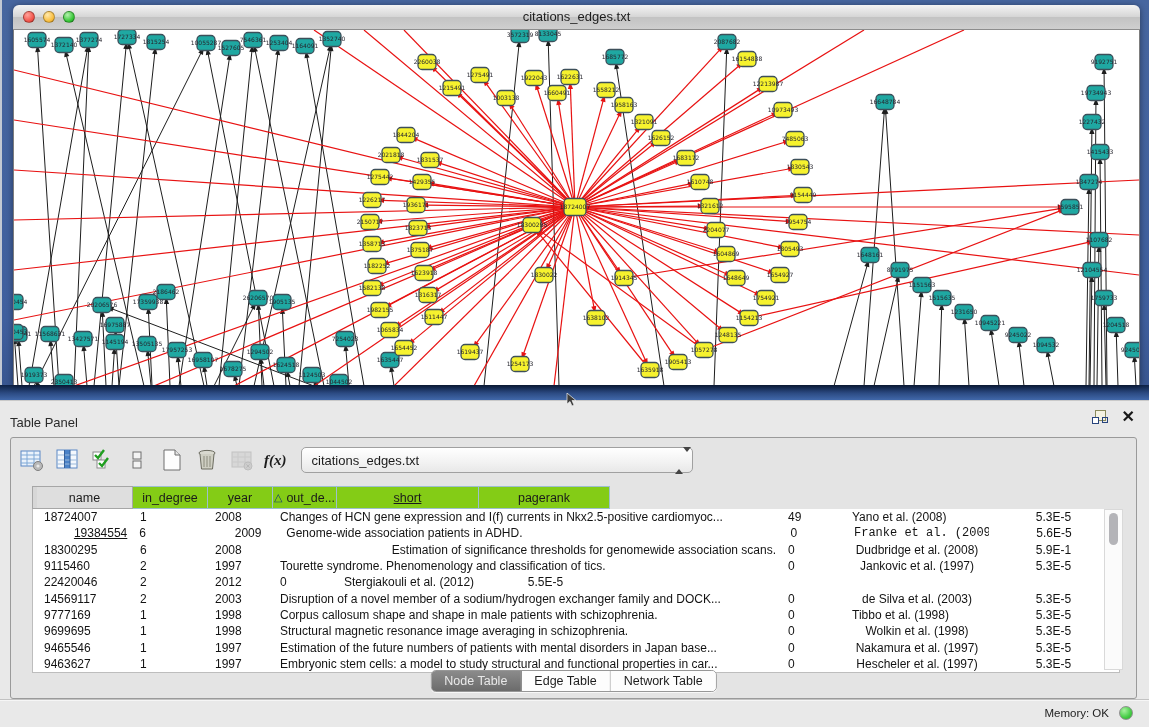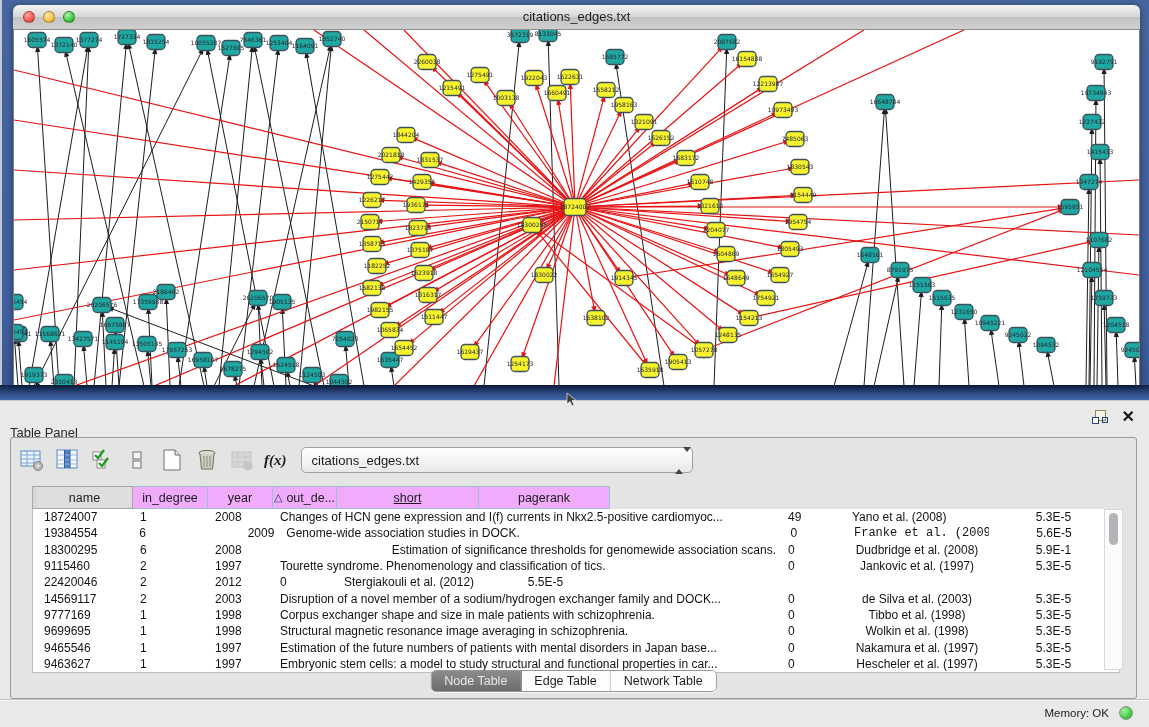--- a/index.html
+++ b/index.html
@@ -27,21 +27,21 @@
   .light.yellow{background:radial-gradient(circle at 35% 30%,#ffe9ad,#f9bd3d 65%,#d89a1f);}
   .light.green{background:radial-gradient(circle at 35% 30%,#b4f0ae,#35c635 65%,#1f9c26);}
   .graph-canvas{position:relative;width:1125px;height:355px;background:#ffffff;
                 border-left:1px solid #7d7d7d;border-right:1px solid #7d7d7d;overflow:hidden;}
   .graph-canvas svg{display:block;}
 
   
   .table-panel{position:absolute;left:0;top:400px;width:1149px;height:327px;background:#e9e9e9;
                border-top:1px solid #c9c9c9;}
   .panel-header{position:absolute;left:0;top:0;width:100%;height:36px;}
-  .panel-title{position:absolute;left:10px;top:24px;font-size:13px;color:#2a2a2a;}
+  .panel-title{position:absolute;left:10px;top:14px;font-size:13px;color:#2a2a2a;}
   .panel-ctrls{position:absolute;right:14px;top:8px;display:flex;gap:14px;align-items:center;}
   .float-icon{width:16px;height:16px;position:relative;display:inline-block;}
   .float-icon .b1{position:absolute;left:3px;top:1px;width:9px;height:9px;border:1px solid #8a8a5c;background:#f4f2e2;}
   .float-icon .b2{position:absolute;left:0;top:8px;width:5px;height:5px;border:1px solid #27447c;background:#fff;}
   .float-icon .b3{position:absolute;left:10px;top:8px;width:4px;height:4px;border:1px solid #27447c;}
   .close-x{font-size:16px;font-weight:bold;color:#181818;line-height:16px;cursor:default;}
 
   .sunken{position:absolute;left:10px;top:36px;width:1127px;height:262px;
           border:1px solid #9a9a9a;border-radius:3px;background:#e4e4e4;box-sizing:border-box;}
 
@@ -56,21 +56,21 @@
   .combo-text{font-size:13px;color:#1c1c1c;padding-left:10px;flex:1;}
   .combo-arrows{position:absolute;right:8px;top:4px;width:9px;height:16px;}
   .combo-arrows .up{width:0;height:0;border-left:4px solid transparent;border-right:4px solid transparent;
                     border-bottom:5px solid #444;margin-bottom:3px;}
   .combo-arrows .dn{width:0;height:0;border-left:4px solid transparent;border-right:4px solid transparent;
                     border-top:5px solid #444;}
 
   .tbl{position:absolute;left:3px;top:48px;width:1120px;padding-left:18px;}
   .tbl-head{display:flex;height:23px;}
   .corner-cell{width:5px;background:#d7d7d7;border:1px solid #a6a6a6;border-right:none;box-sizing:border-box;}
-  .hcell{box-sizing:border-box;background:#f0abfc;border:1px solid #9dbfce;border-left:none;
+  .hcell{box-sizing:border-box;background:#84cc16;border:1px solid #9dbfce;border-left:none;
          font-size:12.5px;color:#1b1b1b;display:flex;align-items:center;justify-content:center;}
   .hcell.gray{background:#dedede;border-color:#a6a6a6;}
   .sort-tri{color:#123a6e;font-size:11px;margin-right:4px;}
   .tbl-body{background:#ffffff;border:1px solid #bdbdbd;border-top:none;}
   .trow{display:flex;height:16.3px;align-items:center;}
   .tcell{box-sizing:border-box;font-size:12px;color:#131313;white-space:nowrap;overflow:hidden;
          padding:0 6px;}
   .vscroll{position:absolute;left:1093px;top:71px;width:19px;height:161px;background:#fbfbfb;
            border:1px solid #d9d9d9;box-sizing:border-box;}
   .vthumb{position:absolute;left:4px;top:3px;width:9px;height:32px;border-radius:5px;background:#b4b4b8;}
@@ -729,24 +729,24 @@
             <div class="tcell" style="width: 96px; text-align: left;">18724007</div>
             <div class="tcell" style="width: 75px; text-align: left;">1</div>
             <div class="tcell" style="width: 65px; text-align: left;">2008</div>
             <div class="tcell" style="width: 508px; text-align: left;">Changes of HCN gene expression and I(f) currents in Nkx2.5-positive cardiomyoc...</div>
             <div class="tcell" style="width: 64px; text-align: left;">49</div>
             <div class="tcell" style="width: 142px; text-align: left;">Yano et al. (2008)</div>
             <div class="tcell" style="width: 131px; text-align: center;">5.3E-5</div>
           </div>
           <div class="trow">
             <div style="width: 5px;"></div>
-            <div class="tcell" style="width: 96px; text-align: left;">19384554</div>
+            <div class="tcell" style="width: 96px; text-align: right; text-decoration: underline;">19384554</div>
             <div class="tcell" style="width: 75px; text-align: left;">6</div>
-            <div class="tcell" style="width: 65px; text-align: right; margin-left: 8px;">2009</div>
-            <div class="tcell" style="width: 508px; text-align: left;">Genome-wide association studies in DOCK.</div>
+            <div class="tcell" style="width: 65px; text-align: center; margin-left: 8px;">2009</div>
+            <div class="tcell" style="width: 508px; text-align: left;">Genome-wide association patients in ADHD.</div>
             <div class="tcell" style="width: 64px; text-align: left;">0</div>
             <div class="tcell" style="width: 142px; text-align: left; font-family: Liberation Mono, monospace;">Franke et al. (2009)</div>
             <div class="tcell" style="width: 131px; text-align: center;">5.6E-5</div>
           </div>
           <div class="trow">
             <div style="width: 5px;"></div>
             <div class="tcell" style="width: 96px; text-align: left;">18300295</div>
             <div class="tcell" style="width: 75px; text-align: left;">6</div>
             <div class="tcell" style="width: 65px; text-align: left;">2008</div>
             <div class="tcell" style="width: 508px; text-align: right;">Estimation of significance thresholds for genomewide association scans.</div>
@@ -781,23 +781,23 @@
             <div class="tcell" style="width: 508px; text-align: left;">Disruption of a novel member of a sodium/hydrogen exchanger family and DOCK...</div>
             <div class="tcell" style="width: 64px; text-align: left;">0</div>
             <div class="tcell" style="width: 142px; text-align: center;">de Silva et al. (2003)</div>
             <div class="tcell" style="width: 131px; text-align: center;">5.3E-5</div>
           </div>
           <div class="trow">
             <div style="width: 5px;"></div>
             <div class="tcell" style="width: 96px; text-align: left;">9777169</div>
             <div class="tcell" style="width: 75px; text-align: left;">1</div>
             <div class="tcell" style="width: 65px; text-align: left;">1998</div>
-            <div class="tcell" style="width: 508px; text-align: left;">Corpus exchanger shape and size in male patients with schizophrenia.</div>
+            <div class="tcell" style="width: 508px; text-align: left;">Corpus callosum shape and shape in male patients with schizophrenia.</div>
             <div class="tcell" style="width: 64px; text-align: left;">0</div>
-            <div class="tcell" style="width: 142px; text-align: center;">Tibbo et al. (1998)</div>
+            <div class="tcell" style="width: 142px; text-align: left;">Tibbo et al. (1998)</div>
             <div class="tcell" style="width: 131px; text-align: center;">5.3E-5</div>
           </div>
           <div class="trow">
             <div style="width: 5px;"></div>
             <div class="tcell" style="width: 96px; text-align: left;">9699695</div>
             <div class="tcell" style="width: 75px; text-align: left;">1</div>
             <div class="tcell" style="width: 65px; text-align: left;">1998</div>
             <div class="tcell" style="width: 508px; text-align: left;">Structural magnetic resonance image averaging in schizophrenia.</div>
             <div class="tcell" style="width: 64px; text-align: left;">0</div>
             <div class="tcell" style="width: 142px; text-align: center;">Wolkin et al. (1998)</div>

